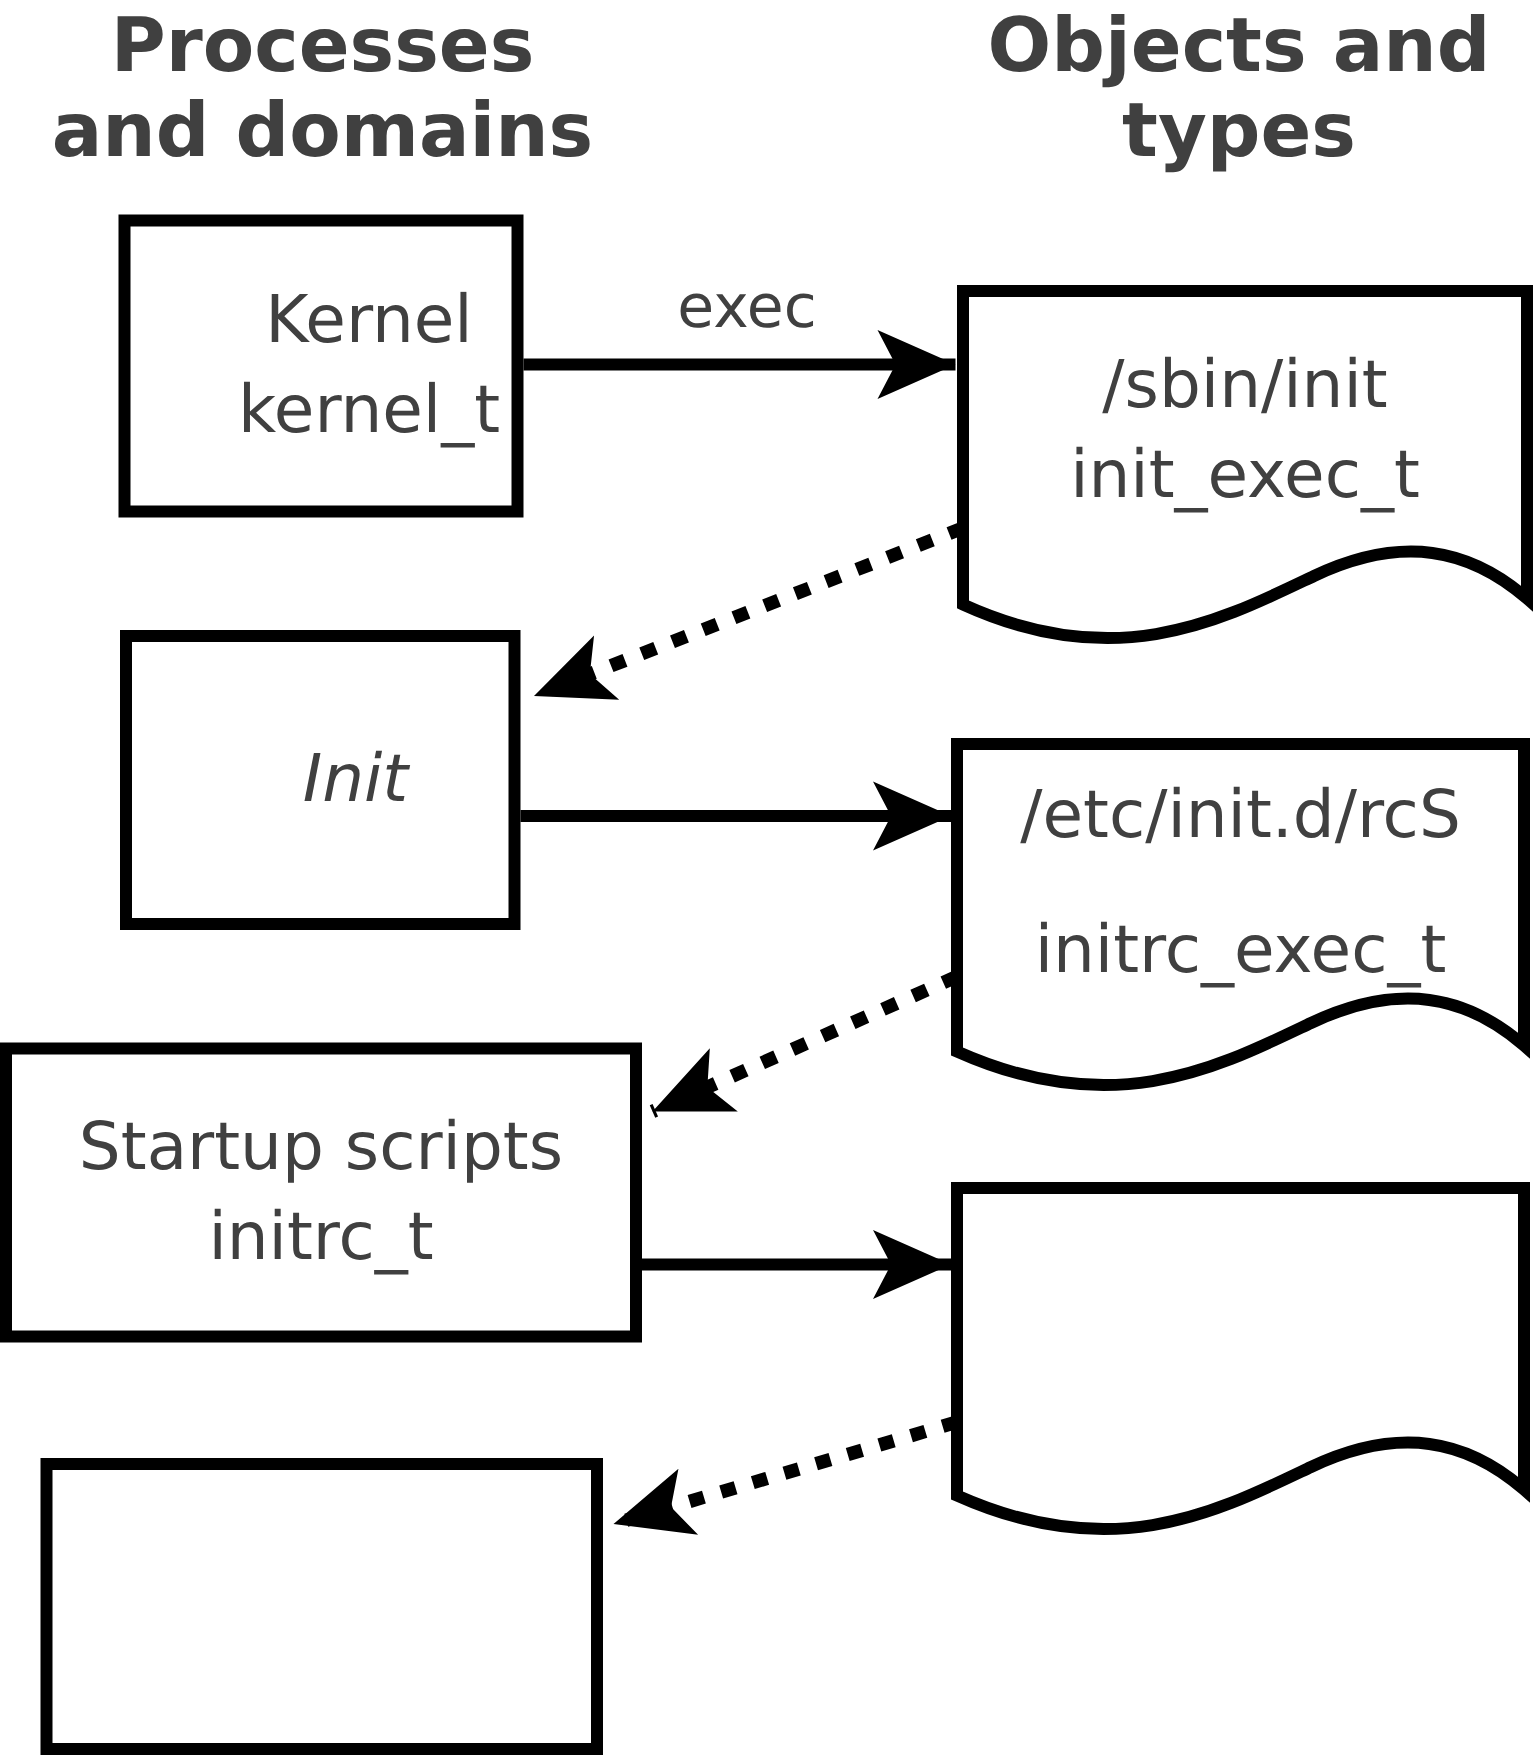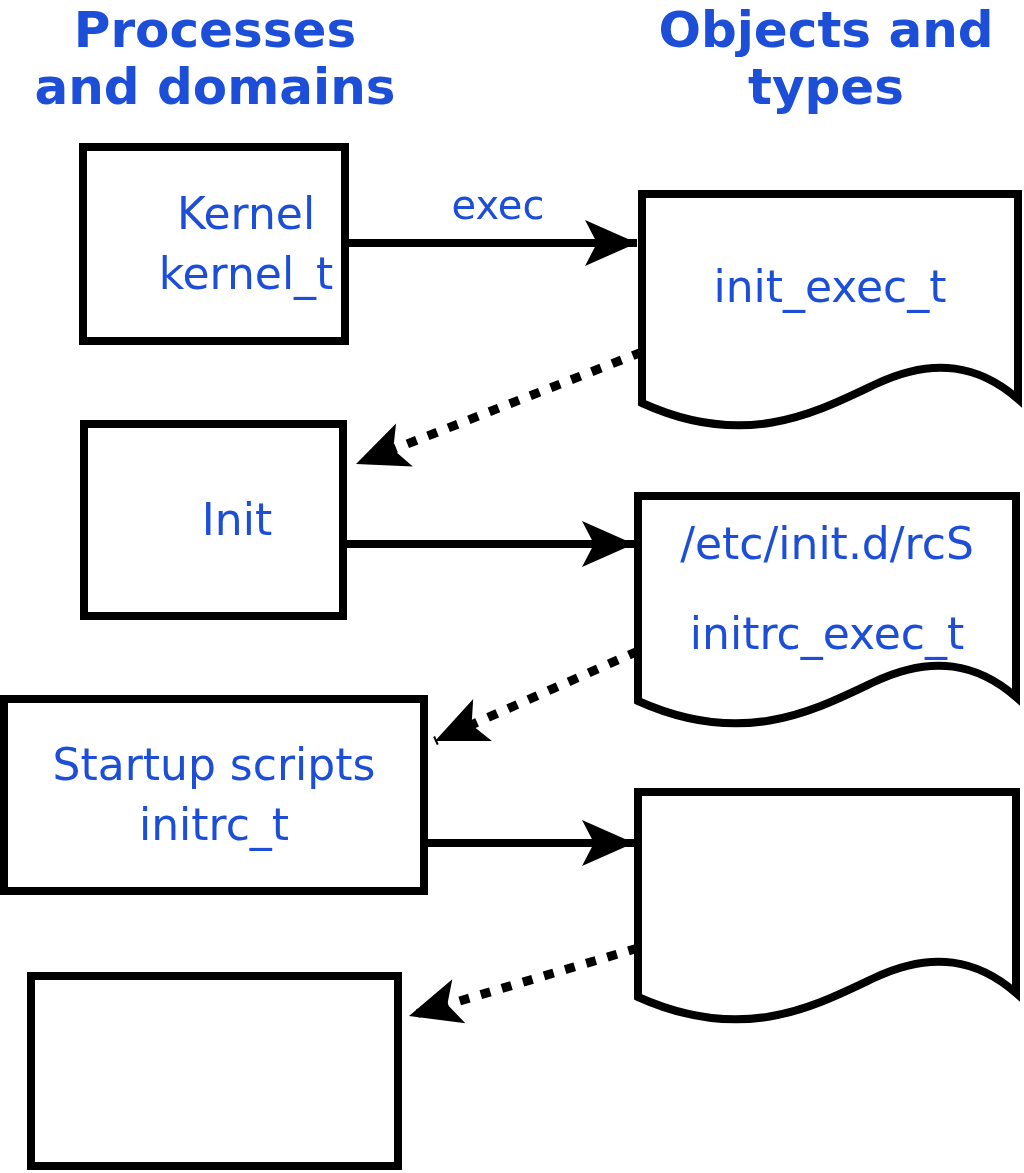--- a/index.html
+++ b/index.html
@@ -6,21 +6,21 @@
     margin: 0;
     padding: 0;
     background: #ffffff;
     overflow: hidden;
   }
   .stage {
     position: relative;
     width: 1024px;
     height: 1173px;
     background: #ffffff;
-    color: #1d4ed8;
+    color: #404040;
     font-family: "DejaVu Sans", "Liberation Sans", sans-serif;
   }
   .stage svg {
     position: absolute;
     left: 0;
     top: 0;
   }
   .node-shape {
     fill: #ffffff;
     stroke: #000000;
@@ -107,29 +107,30 @@
   </div>
   <div class="col-header" style="left:626px; top:2px; width:400px;">
     <div>Objects and</div>
     <div>types</div>
   </div>
 
   <div class="node-label" style="left:79px; top:143px; width:270px; height:202px;padding-left:32px;">
     <div>Kernel</div>
     <div>kernel_t</div>
   </div>
-  <div class="node-label" style="left:80px; top:420px; width:314px; height:200px;">
+  <div class="node-label" style="left:80px; top:420px; width:314px; height:200px;font-style:italic;">
     <div>Init</div>
   </div>
   <div class="node-label" style="left:0px; top:695px; width:428px; height:200px;">
     <div>Startup scripts</div>
     <div>initrc_t</div>
   </div>
 
   <div class="node-label" style="left:642px; top:194px; width:376px; height:185px;">
+    <div>/sbin/init</div>
     <div>init_exec_t</div>
   </div>
   <div class="node-label" style="left:638px; top:496px; width:378px; height:185px;gap:30px;">
     <div>/etc/init.d/rcS</div>
     <div>initrc_exec_t</div>
   </div>
 
   <div class="edge-label" style="left:443px; top:181px; width:110px; height:48px;">exec</div>
 
 </div>

